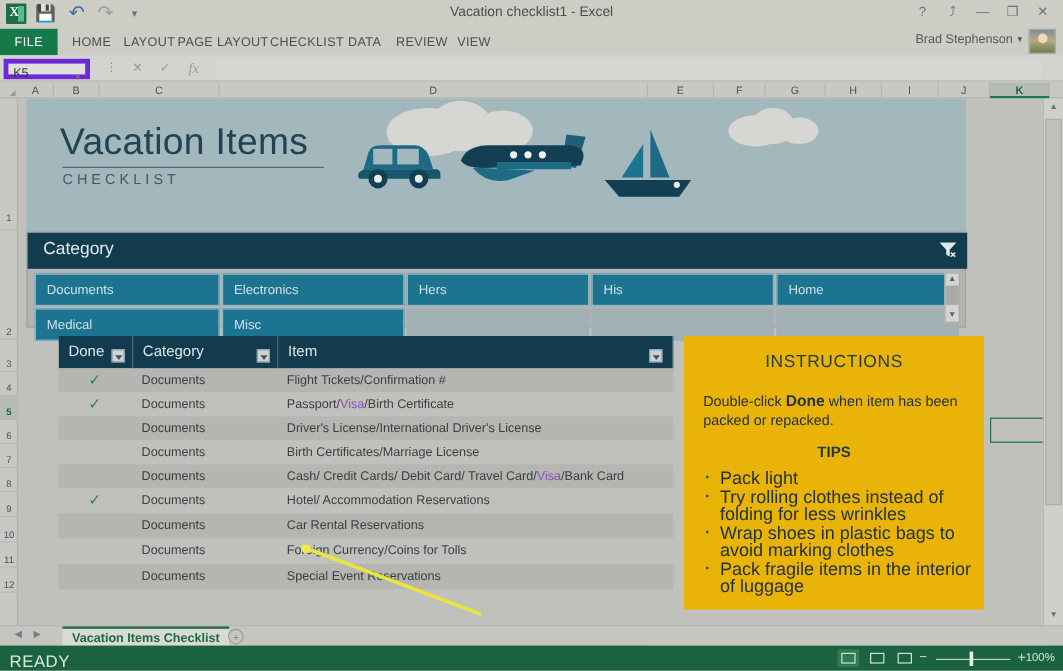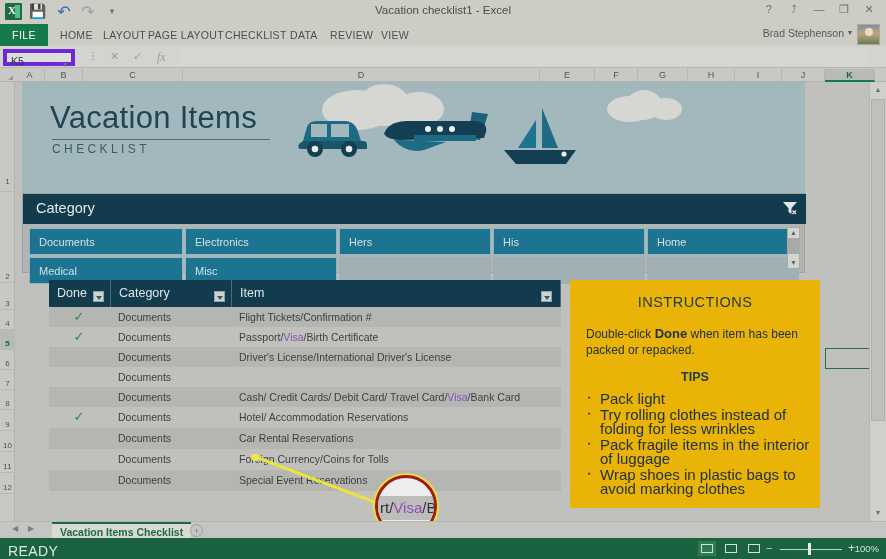--- a/index.html
+++ b/index.html
@@ -519,20 +519,21 @@
 
       <div class="tr rowA" style="top:67px">
         <div class="cell-done alt"></div>
         <div class="cell-cat">Documents</div>
         <div class="cell-item"><span>Driver's License/International Driver's License</span></div>
       </div>
 
       <div class="tr rowB" style="top:87px">
         <div class="cell-done"></div>
         <div class="cell-cat">Documents</div>
+        <div class="cell-item"><span>Birth Certificates/Marriage License</span></div>
       </div>
 
       <div class="tr rowA" style="top:107px">
         <div class="cell-done alt"></div>
         <div class="cell-cat">Documents</div>
         <div class="cell-item"><span>Cash/ Credit Cards/ Debit Card/ Travel Card/</span><span class="lnk">Visa</span><span>/Bank Card</span></div>
       </div>
 
       <div class="tr rowB" style="top:127px;height:21px">
         <div class="cell-done">✓</div>
@@ -561,34 +562,30 @@
 
     <div class="instr">
       <div class="instr-h">INSTRUCTIONS</div>
       <div class="instr-body">
         <span>Double-click </span><b>Done</b><span> when item has been packed or repacked.</span>
       </div>
       <div class="tips-h">TIPS</div>
       <div class="tips">
         <div class="tip">Pack light</div>
         <div class="tip">Try rolling clothes instead of folding for less wrinkles</div>
+        <div class="tip">Wrap shoes in plastic bags to avoid marking clothes</div>
         <div class="tip">Pack fragile items in the interior of luggage</div>
-        <div class="tip">Wrap shoes in plastic bags to avoid marking clothes</div>
       </div>
     </div>
 
     <svg class="callout-line" viewBox="0 0 160 60">
       <line x1="2" y1="2" x2="150" y2="58" stroke="#eae43c" stroke-width="3"></line>
       <circle cx="4" cy="3" r="4" fill="#f0e94a"></circle>
     </svg>
 
-    <div class="mag">
-      <div class="mag-inner"><span>rt/</span><span class="lnk">Visa</span><span>/B</span></div>
-      <div class="mag-band"></div>
-    </div>
 
     <div class="selcell" style="left:810px;top:266px;width:50px;height:21px"></div>
   </div>
 
   <div class="vsb">
     <div class="vsb-btn vsb-up">▲</div>
     <div class="vsb-thumb"></div>
     <div class="vsb-btn vsb-dn">▼</div>
   </div>
 

